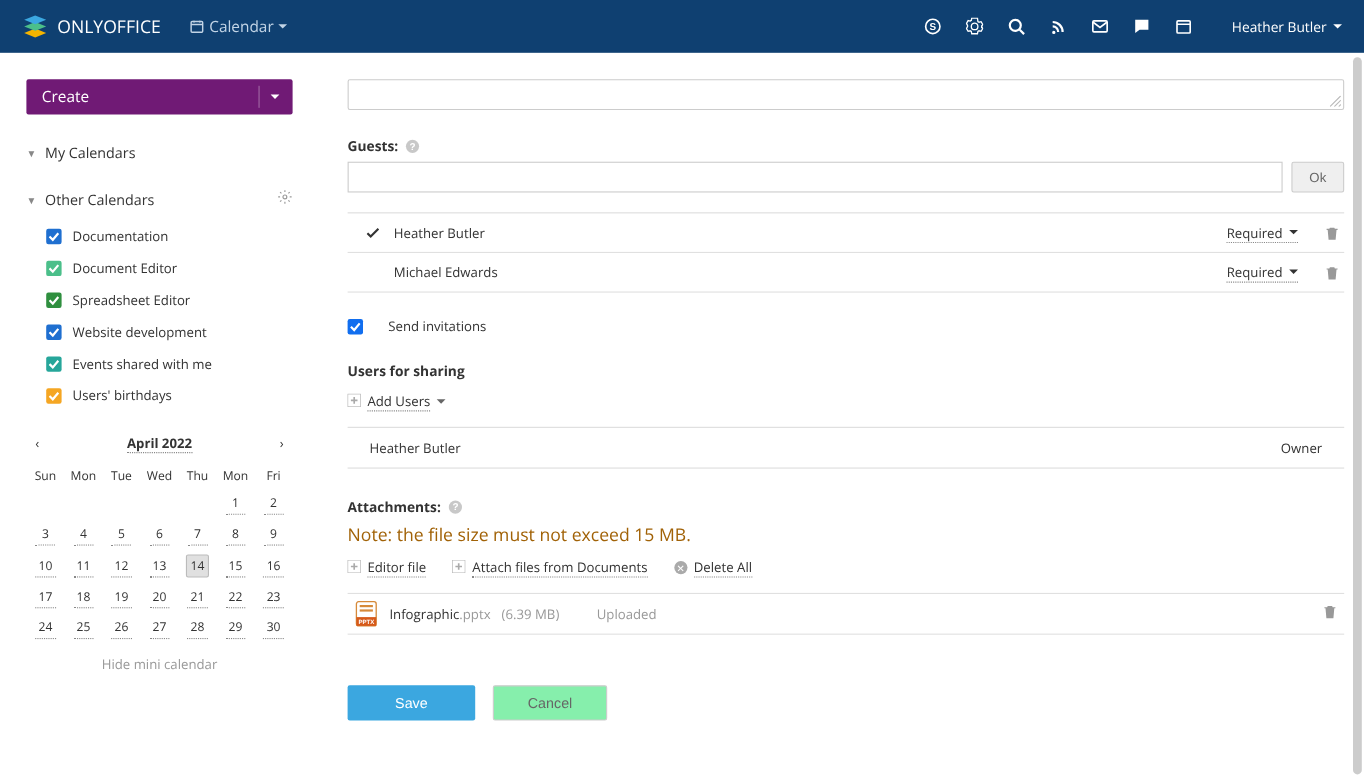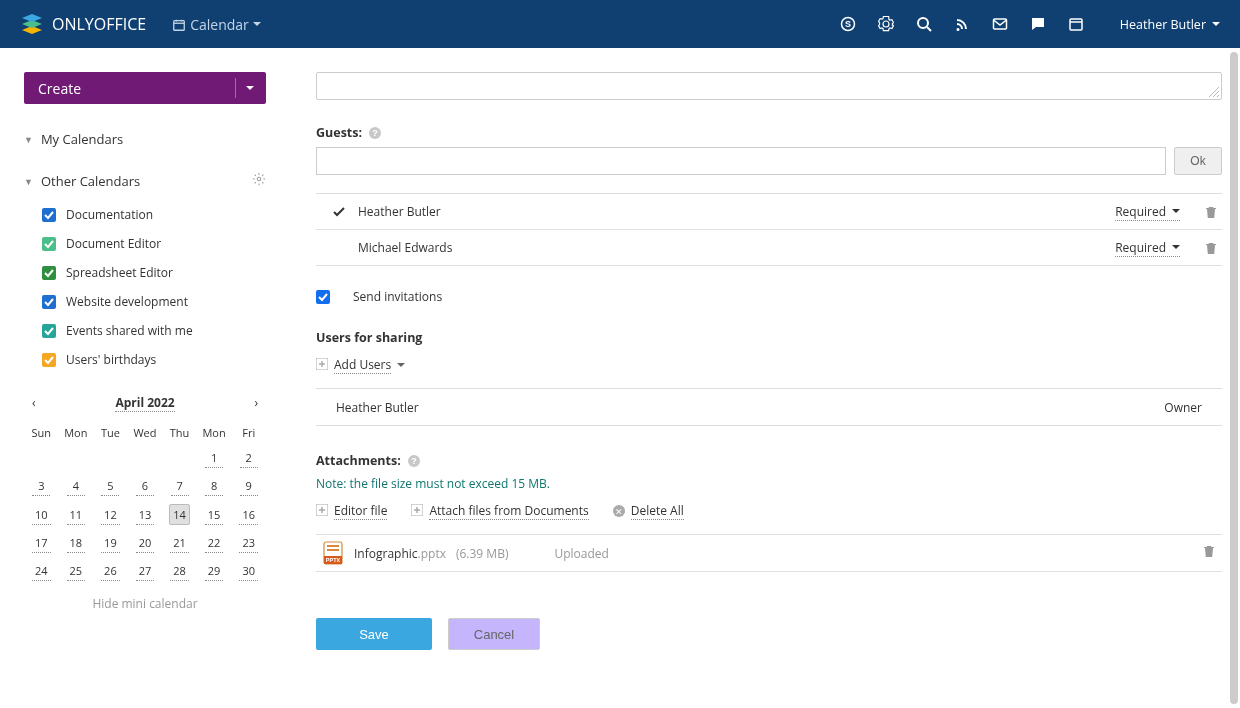--- a/index.html
+++ b/index.html
@@ -98,37 +98,37 @@
 
   .section-head { font-weight:700; font-size:12.5px; margin-bottom:10px; }
   .add-users { display:flex; align-items:center; gap:6px; color:#333; cursor:pointer; font-size:12px; margin-bottom:14px; }
   .add-users .txt { border-bottom:1px dotted #888; }
   .plus-sq { color:#888; }
 
   .share-table { border-top:1px solid #ddd; border-bottom:1px solid #ddd; margin-bottom:26px; }
   .share-row { display:flex; align-items:center; height:36px; padding: 0 20px; }
   .share-row .owner { margin-left:auto; color:#333; }
 
-  .attach-note { color:#0f766e; font-size:12px; margin-bottom:10px; }
+  .attach-note { color:#a16207; font-size:16px; margin-bottom:10px; }
   .attach-actions { display:flex; align-items:center; gap:24px; margin-bottom:14px; }
   .act { display:flex; align-items:center; gap:6px; cursor:pointer; font-size:12px; }
   .act .txt { border-bottom:1px dotted #888; }
   .circle-x { width:12px; height:12px; border-radius:50%; background:#aaa; color:#fff; display:flex; align-items:center; justify-content:center; font-size:9px; }
 
   .attach-file { border-top:1px solid #e0e0e0; border-bottom:1px solid #e0e0e0; height:38px; display:flex; align-items:center; padding:0 6px; gap:10px; margin-bottom:46px; }
   .file-icn { width:22px; height:24px; }
   .file-name { font-size:12px; }
   .file-name .ext { color:#999; }
   .file-size { color:#999; font-size:12px; }
-  .file-status { color:#999; font-size:12px; margin-left:36px; }
+  .file-status { color:#999; font-size:12px; margin-left:24px; }
   .file-trash { margin-left:auto; color:#999; cursor:pointer; }
 
   .actions-row { display:flex; gap:16px; }
   .btn-save { background:#3ba7e0; color:#fff; border:none; width:116px; height:32px; border-radius:2px; font-size:13px; cursor:pointer; }
-  .btn-cancel { background:#c4b5fd; color:#666; border:1px solid #ccc; width:92px; height:32px; border-radius:2px; font-size:13px; cursor:pointer; }
+  .btn-cancel { background:#86efac; color:#666; border:1px solid #ccc; width:104px; height:32px; border-radius:2px; font-size:13px; cursor:pointer; }
 </style>
 </head>
 <body>
 
 <div class="header">
   <div class="logo">
     <span class="logo-icon">
       <svg viewBox="0 0 24 24">
           <g>
         <polygon points="12,14 2,18 12,22 22,18" fill="#f5b400"></polygon>

